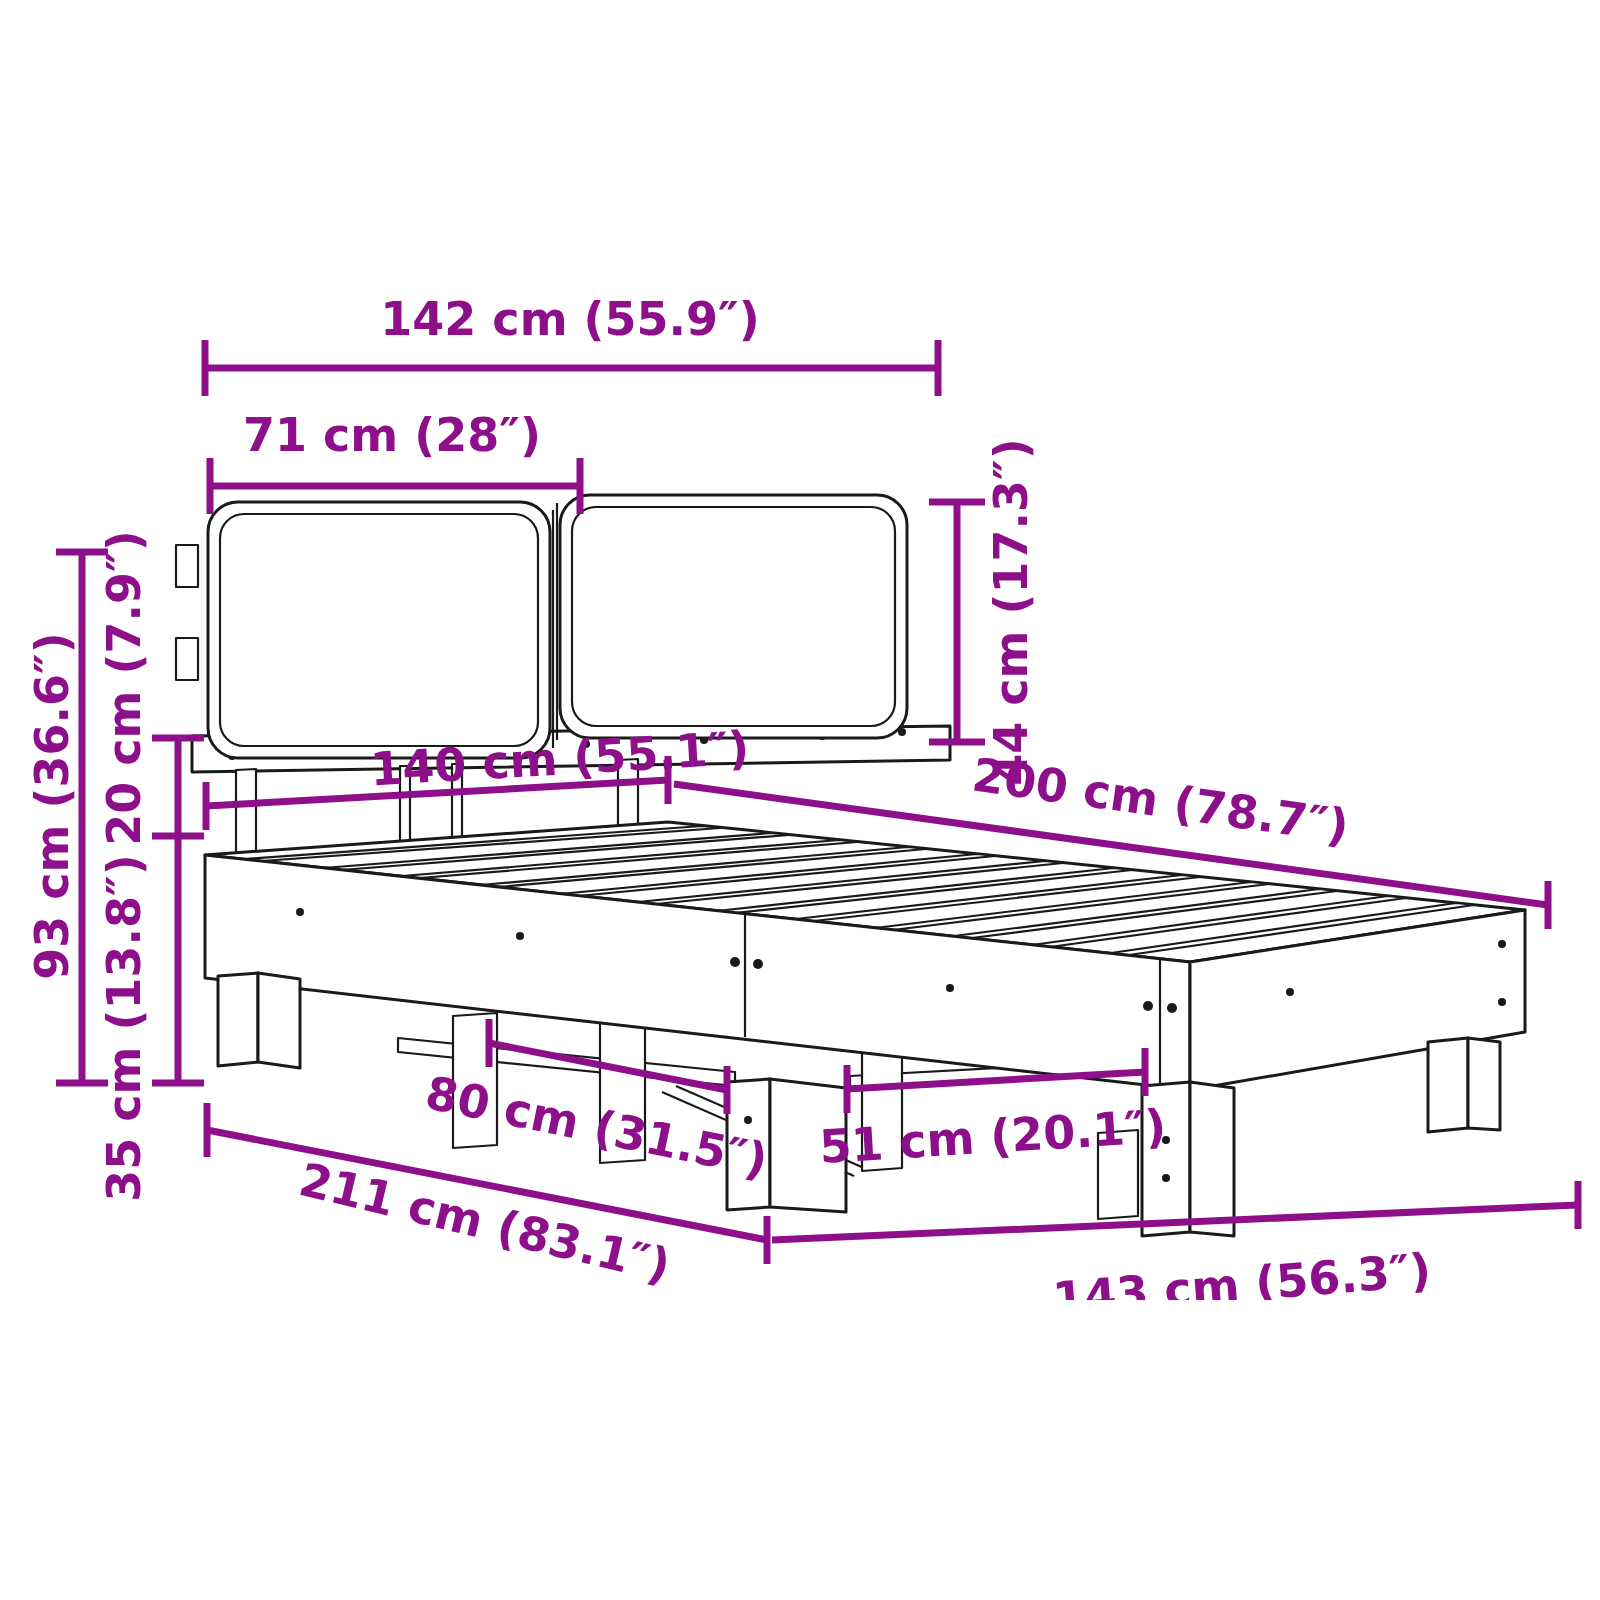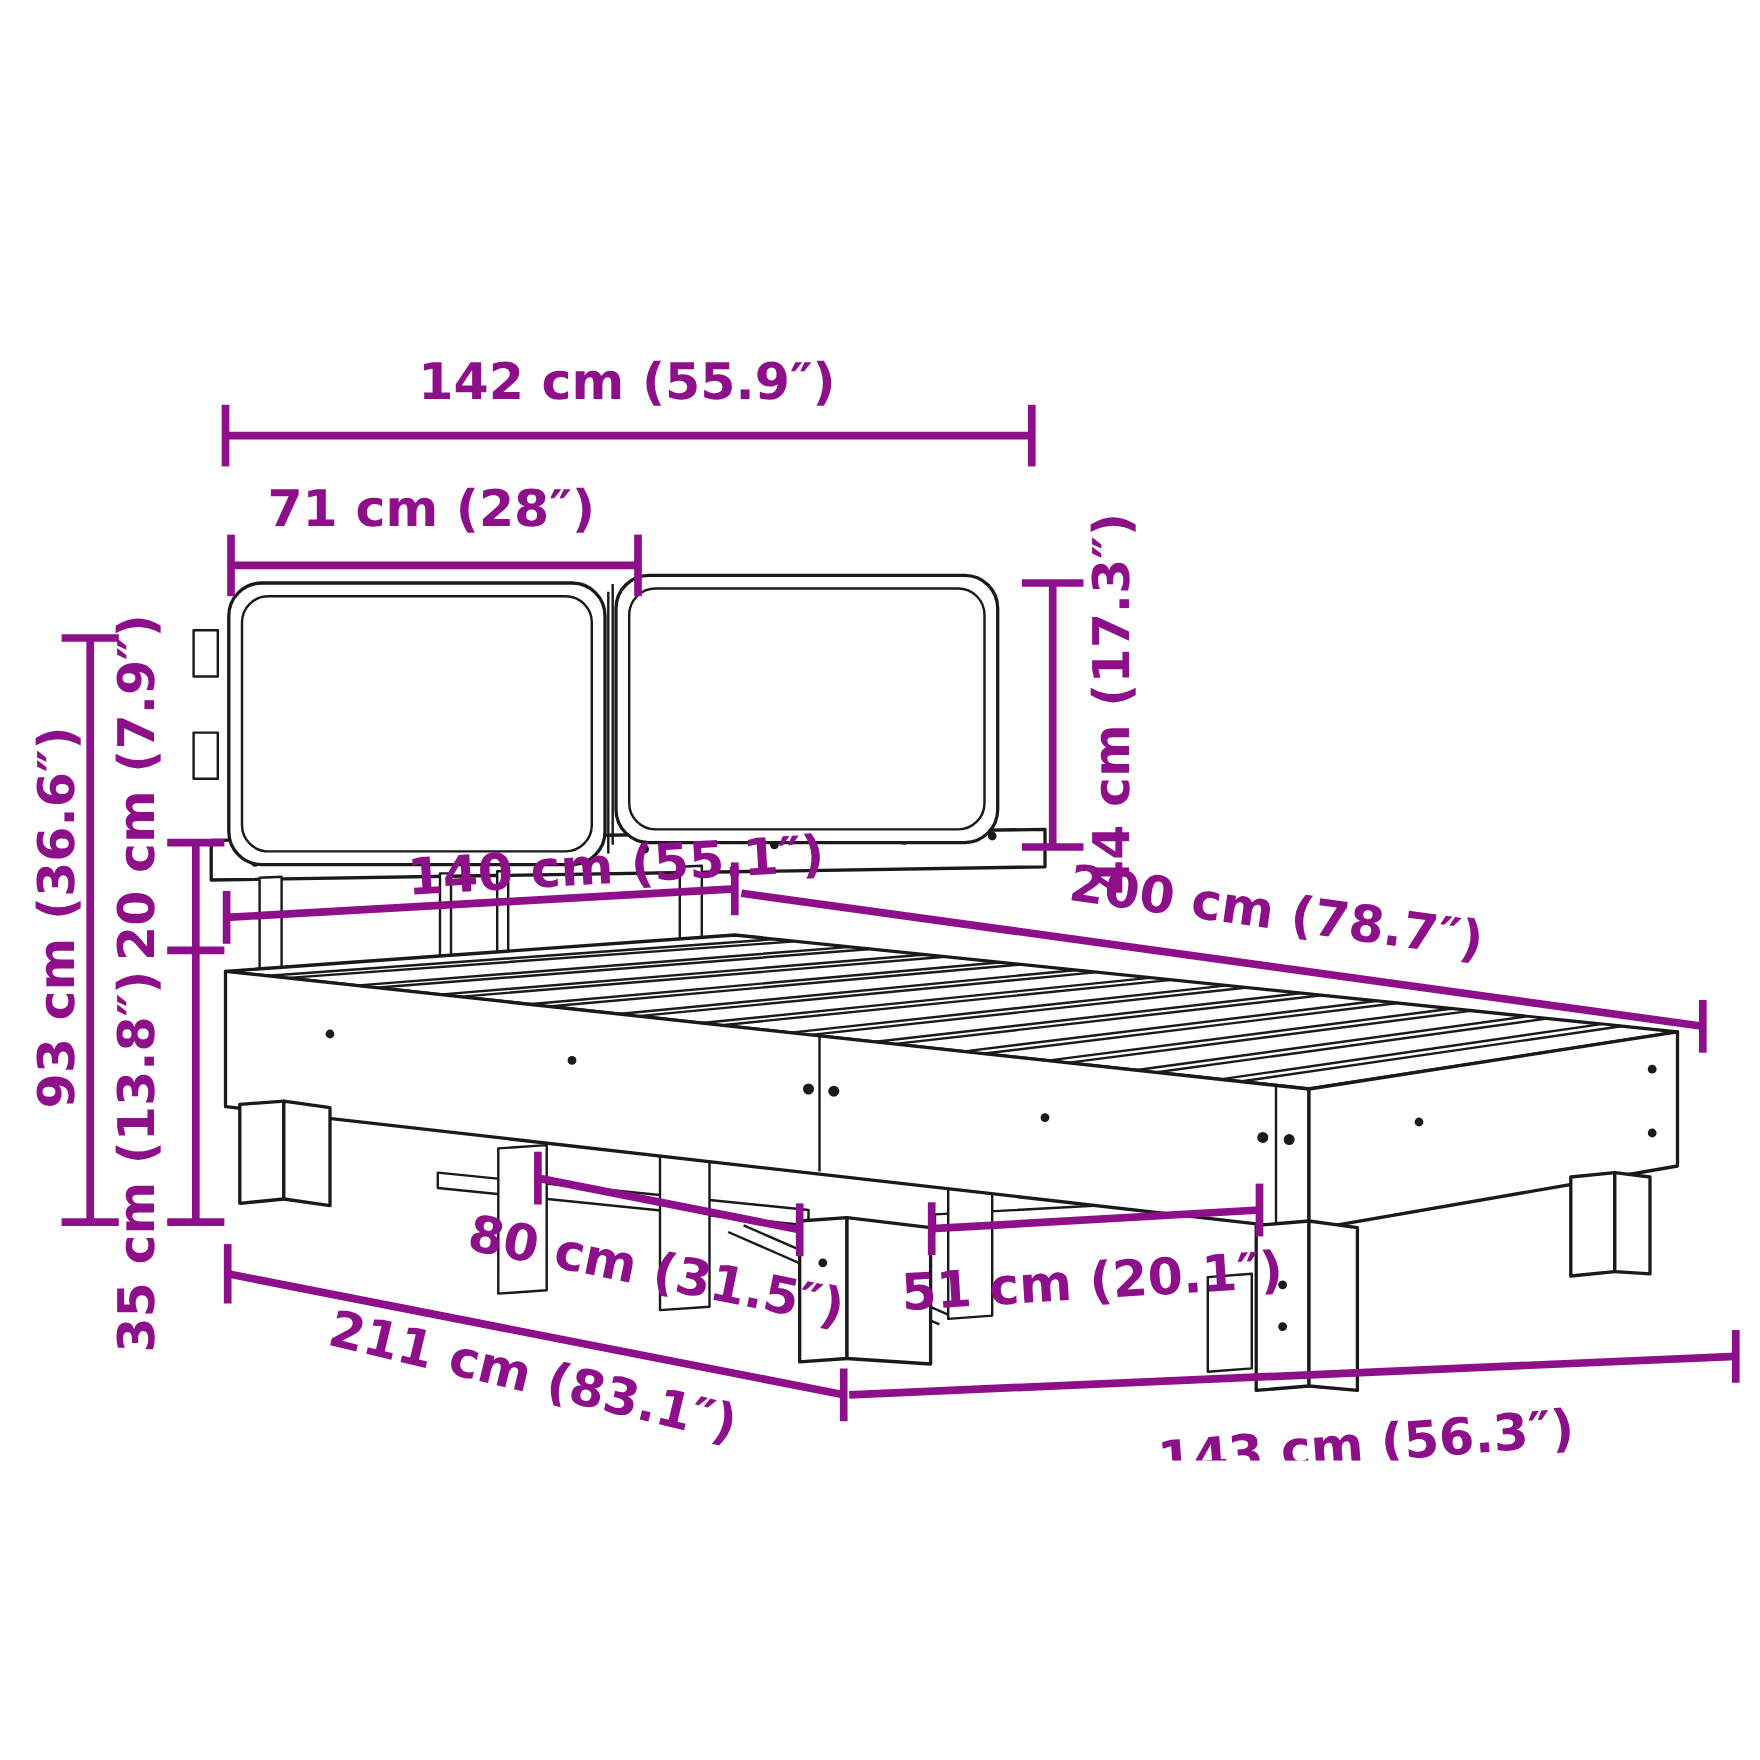--- a/index.html
+++ b/index.html
@@ -1,16 +1,16 @@
 <!DOCTYPE html>
 <html><head>
 <meta charset="utf-8">
 <style>
   html,body{margin:0;padding:0;background:#ffffff;}
-  .stage{width:1600px;height:1300px;position:relative;background:#ffffff;overflow:hidden;margin-top:28px;}
+  .stage{width:1600px;height:1300px;position:relative;background:#ffffff;overflow:hidden;}
   svg{display:block;}
   .art{stroke:#1a1a1a;fill:#ffffff;stroke-width:3;stroke-linejoin:round;}
   .art-thin{stroke:#1a1a1a;fill:#ffffff;stroke-width:2.2;stroke-linejoin:round;}
   .art-line{stroke:#1a1a1a;fill:none;stroke-width:2.2;}
   .screw{fill:#1a1a1a;stroke:none;}
   .dim{stroke:#8e0f8a;stroke-width:7;fill:none;}
   text.dimlabel{font-family:"DejaVu Sans","Liberation Sans",sans-serif;font-weight:700;
        font-size:46px;fill:#8e0f8a;text-anchor:middle;}
 </style>
 </head>

